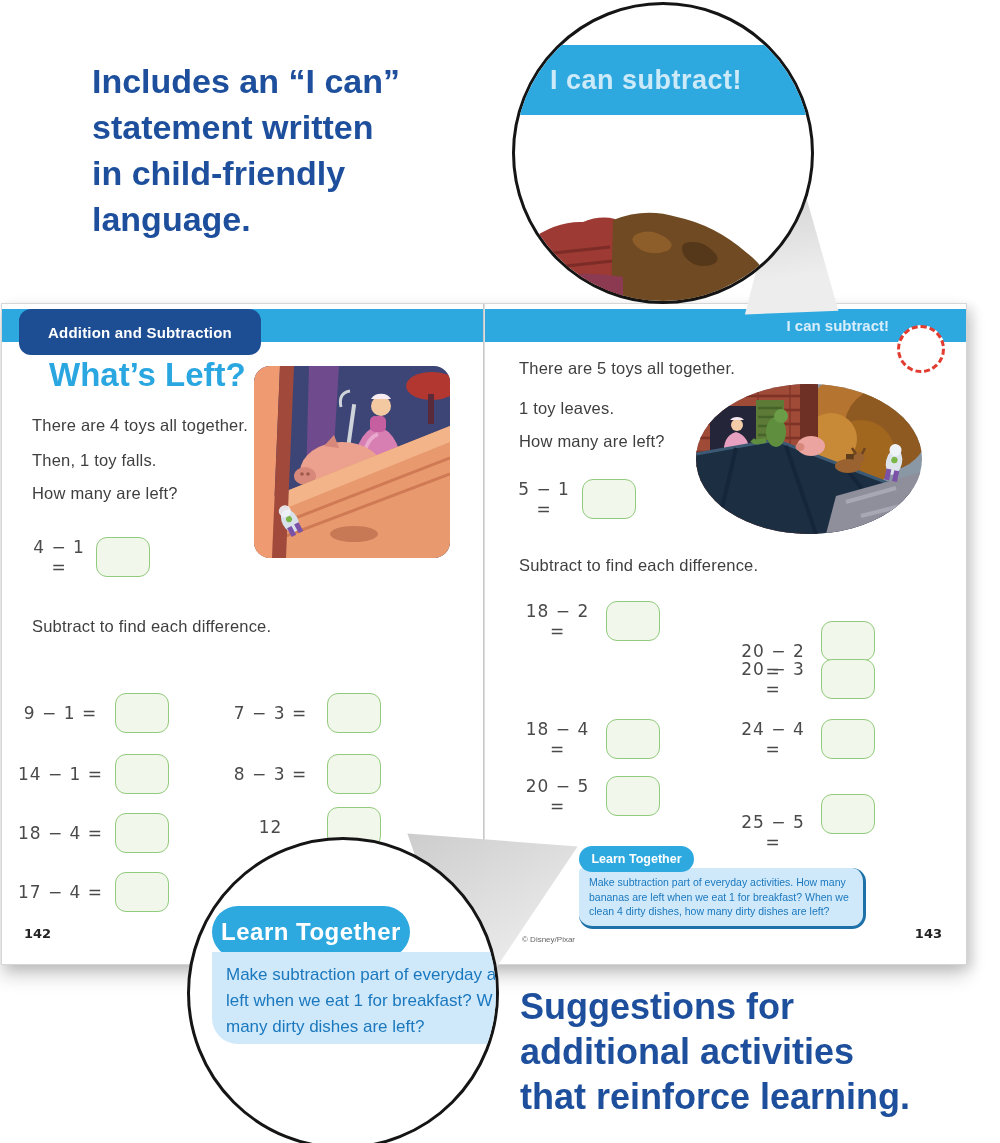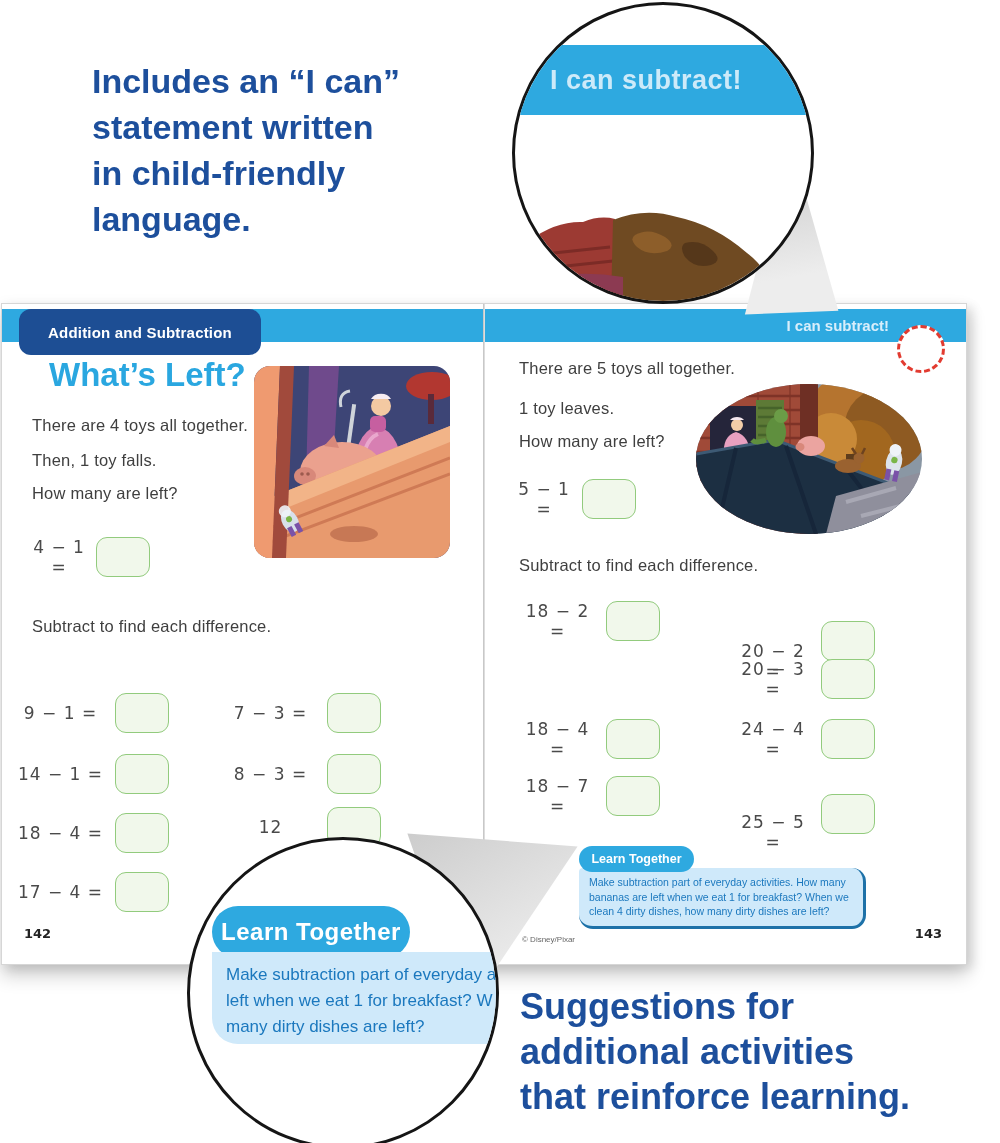--- a/index.html
+++ b/index.html
@@ -272,21 +272,21 @@
 
       <div class="eq-row" style="left:35px;top:297px;">
         <span class="eq" style="width:77px;">18 − 2 =</span>
         <span class="abox" style="margin-left:10px;"></span>
       </div>
       <div class="eq-row" style="left:35px;top:415px;">
         <span class="eq" style="width:77px;">18 − 4 =</span>
         <span class="abox" style="margin-left:10px;"></span>
       </div>
       <div class="eq-row" style="left:35px;top:472px;">
-        <span class="eq" style="width:77px;">18 − 7 =</span>
+        <span class="eq" style="width:77px;">20 − 5 =</span>
         <span class="abox" style="margin-left:10px;"></span>
       </div>
 
       <div class="eq-row" style="left:250px;top:297px;">
         <span class="eq" style="width:78px;margin-top:40px;">20 − 2 =</span>
         <span class="abox" style="margin-left:9px;"></span>
       </div>
       <div class="eq-row" style="left:250px;top:355px;">
         <span class="eq" style="width:78px;">20 − 3 =</span>
         <span class="abox" style="margin-left:9px;"></span>

